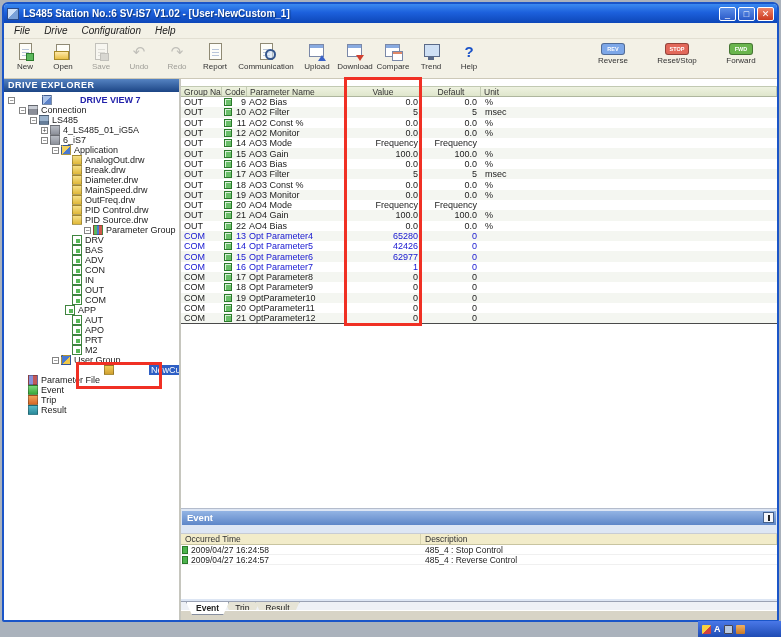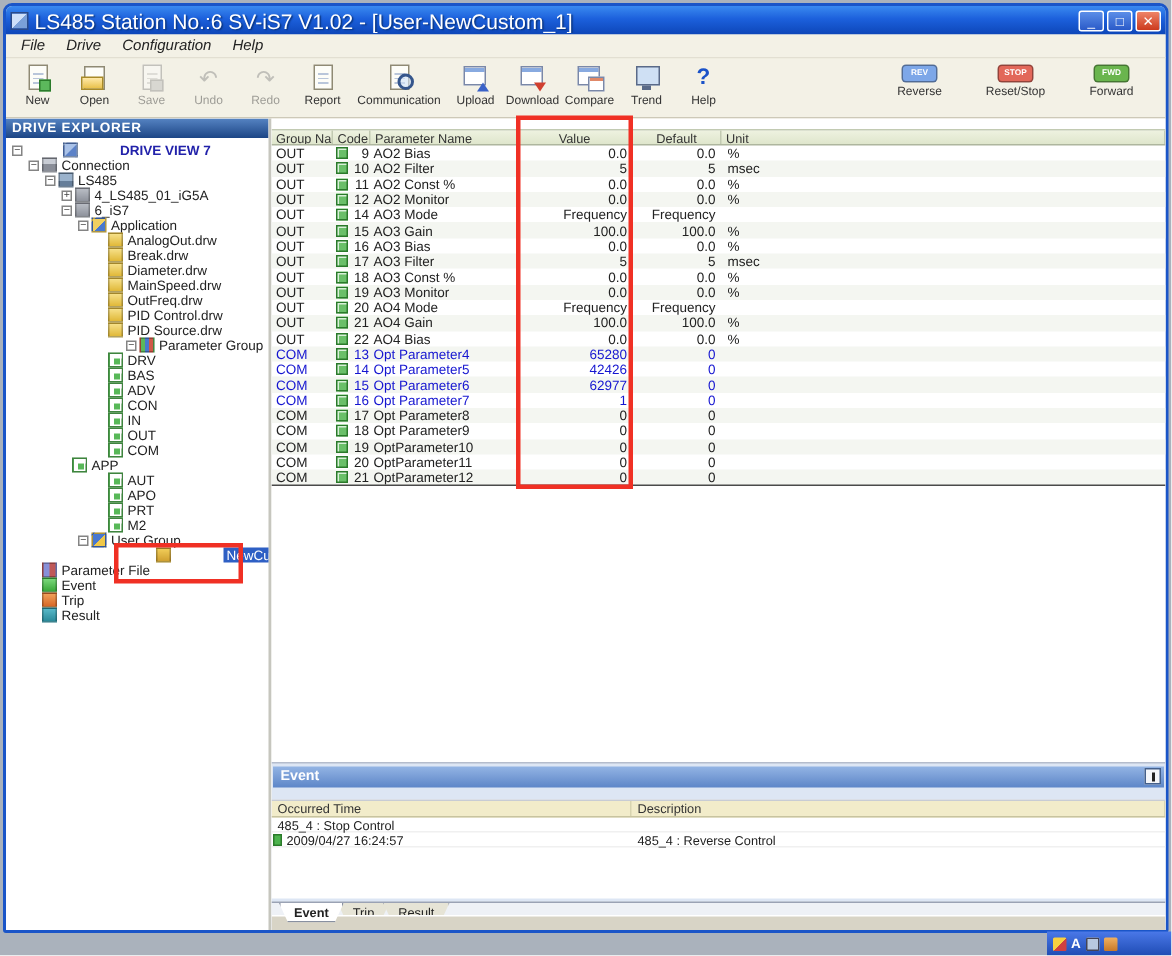--- a/index.html
+++ b/index.html
@@ -9,21 +9,21 @@
   
   .window { position:absolute; left:2px; top:2px; width:777px; height:620px;
             background:#f1efe4; border:2px solid #1a55c8; border-radius:6px 6px 2px 2px; }
 
   .titlebar { height:19px; display:flex; align-items:center; padding:0 3px;
               background:linear-gradient(180deg,#3a8af0 0%,#1c60dc 45%,#0d46b8 100%);
               border-radius:4px 4px 0 0; }
   .win-ico { width:12px; height:12px; margin-right:4px; flex:none;
              background:linear-gradient(135deg,#cfe0f8 0 50%,#7aa0d8 50% 100%);
              border:1px solid #2a4a88; }
-  .title-text { color:#fff; font-size:14px; font-weight:normal; text-shadow:1px 1px 1px #0a337a;
+  .title-text { color:#fff; font-size:10px; font-weight:bold; text-shadow:1px 1px 1px #0a337a;
                 white-space:nowrap; overflow:hidden; flex:1; }
   .win-btns { display:flex; gap:2px; }
   .wbtn { width:17px; height:14px; font-size:9px; line-height:12px; text-align:center; color:#fff;
           border:1px solid #fff; border-radius:2px; background:linear-gradient(#5b8ee8,#2a5ac8); }
   .wbtn.close { background:linear-gradient(#ee8468,#cc3a1e); }
 
   .menubar { height:16px; display:flex; align-items:center; background:#f3f1e6; padding-left:3px;
              border-bottom:1px solid #e2dfd2; }
   .menu-item { font-size:10px; padding:1px 7px; color:#222;font-style:italic; }
 
@@ -350,21 +350,21 @@
           <div class="tree-row" style="padding-left: 59px;">
             <span class="expspace"></span>
             <span class="ti param-table-icon"></span>
             <span class="tlabel">OUT</span>
           </div>
           <div class="tree-row" style="padding-left: 59px;">
             <span class="expspace"></span>
             <span class="ti param-table-icon"></span>
             <span class="tlabel">COM</span>
           </div>
-          <div class="tree-row" style="padding-left: 35px;">
+          <div class="tree-row" style="padding-left: 52px;">
             <span class="expspace"></span>
             <span class="ti param-table-icon"></span>
             <span class="tlabel">APP</span>
           </div>
           <div class="tree-row" style="padding-left: 59px;">
             <span class="expspace"></span>
             <span class="ti param-table-icon"></span>
             <span class="tlabel">AUT</span>
           </div>
           <div class="tree-row" style="padding-left: 59px;">
@@ -673,20 +673,24 @@
         <div class="ev-title">
           <span>Event</span>
           <span class="pin-btn"></span>
         </div>
         <div class="etable" id="etable">
             <div class="ehead">
               <div class="ec ec0">Occurred Time</div>
               <div class="ec ec1">Description</div>
             </div>
             <div class="erow">
+              <div class="ec0">
+                <span class="ev-ic"></span>
+                <span>2009/04/27 16:24:58</span>
+              </div>
               <div class="ec1">485_4 : Stop Control</div>
             </div>
             <div class="erow">
               <div class="ec0">
                 <span class="ev-ic"></span>
                 <span>2009/04/27 16:24:57</span>
               </div>
               <div class="ec1">485_4 : Reverse Control</div>
             </div>
           </div>

